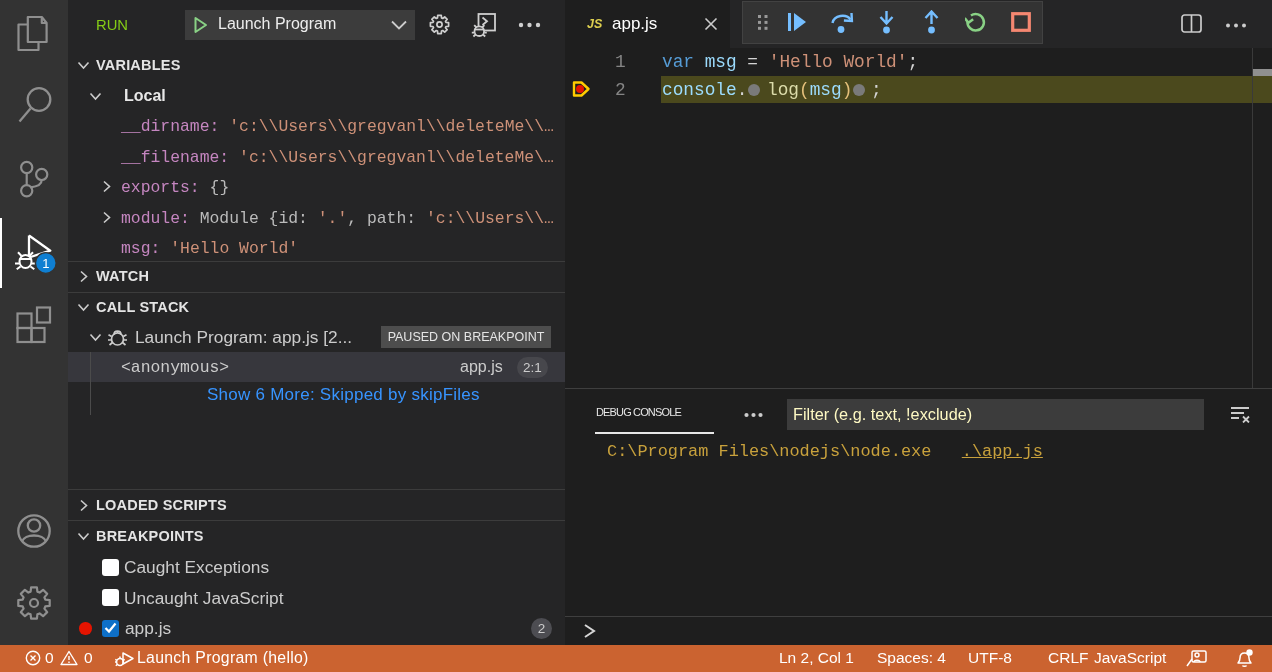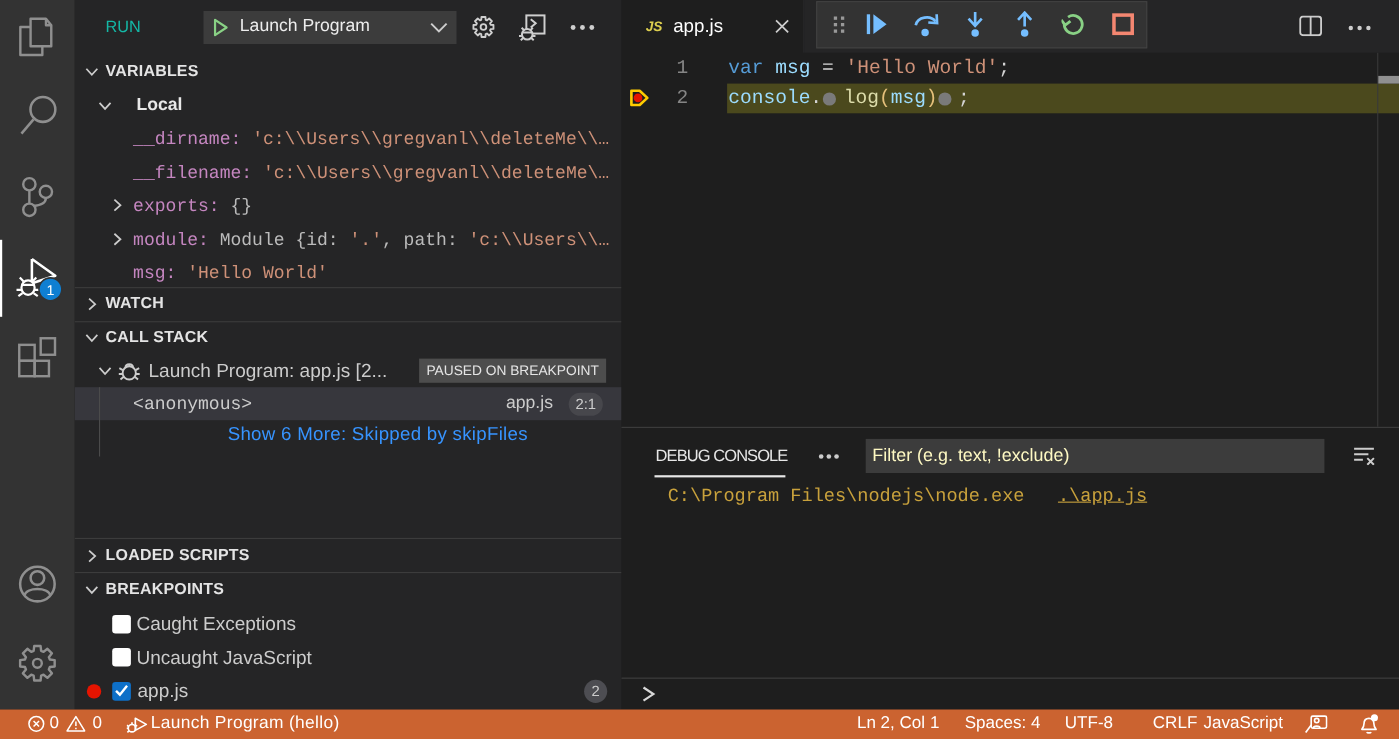--- a/index.html
+++ b/index.html
@@ -77,21 +77,21 @@
       <path d="M45.3 599.6 L49.7 600.1 L49.7 605.9 L45.3 606.4 L44.4 608.6 L47.2 612.1 L43.1 616.2 L39.6 613.4 L37.4 614.3 L36.9 618.7 L31.1 618.7 L30.6 614.3 L28.4 613.4 L24.9 616.2 L20.8 612.1 L23.6 608.6 L22.7 606.4 L18.3 605.9 L18.3 600.1 L22.7 599.6 L23.6 597.4 L20.8 593.9 L24.9 589.8 L28.4 592.6 L30.6 591.7 L31.1 587.3 L36.9 587.3 L37.4 591.7 L39.6 592.6 L43.1 589.8 L47.2 593.9 L44.4 597.4 Z" fill="none"></path>
       <circle cx="34" cy="603" r="4" fill="none"></circle>
     </g>
 
     <rect x="0" y="218" width="2" height="70" fill="#ffffff"></rect>
   </svg>
 </div>
 
   <div class="abs" id="sidebar"></div>
 
-  <div class="abs" style="left:96px;top:16.5px;font-size:14.8px;color:#14b8a6;">RUN</div>
+  <div class="abs" style="left:96px;top:16.5px;font-size:14.8px;color:#84cc16;">RUN</div>
   <div class="abs" style="left:185px;top:10px;width:230px;height:30px;background:#3c3c3c;"></div>
   <svg class="abs" style="left:193px;top:16px" width="16" height="18" viewBox="0 0 16 18">
     <path d="M2.5 2 L13 9 L2.5 16 Z" fill="none" stroke="#89d185" stroke-width="2" stroke-linejoin="round"></path>
   </svg>
   <div class="abs" style="left:218px;top:15px;font-size:16px;color:#ededed;">Launch Program</div>
   <svg class="abs" style="left:390px;top:19px" width="18" height="12" viewBox="0 0 18 12">
     <path d="M2 2.5 L9 9.5 L16 2.5" fill="none" stroke="#cccccc" stroke-width="1.8"></path>
   </svg>
   <svg class="abs" style="left:429px;top:14px" width="21" height="21" viewBox="0 0 21 21">
     <g stroke="#cfcfcf" stroke-width="1.7" fill="none" stroke-linejoin="round">
@@ -261,21 +261,21 @@
     <g transform="rotate(-38 11 11)">
     <path d="M4.5 5.5 A 8.2 8.2 0 1 0 11 2.8" fill="none" stroke="#89d185" stroke-width="2.5"></path>
     <path d="M4.5 1 v6 h6" fill="none" stroke="#89d185" stroke-width="2.5"></path>
     </g>
   </svg>
   <svg class="abs" style="left:1009.5px;top:11px" width="22" height="22" viewBox="0 0 22 22">
     <rect x="2.7" y="2.7" width="16.6" height="16.6" fill="none" stroke="#f48771" stroke-width="3.2"></rect>
   </svg>
 
   <div class="abs" id="panel"></div>
-  <div class="abs" style="left:596px;top:405.5px;font-size:15px;color:#e7e7e7;letter-spacing:-0.85px;">DEBUG CONSOLE</div>
+  <div class="abs" style="left:596px;top:405.5px;font-size:11px;color:#e7e7e7;letter-spacing:-0.85px;">DEBUG CONSOLE</div>
   <div class="abs" style="left:594.5px;top:432px;width:119px;height:2px;background:#e7e7e7;"></div>
   <svg class="abs" style="left:744px;top:412px" width="19" height="6" viewBox="0 0 19 6">
     <g fill="#cccccc">
       <circle cx="2.5" cy="3" r="2.1"></circle>
       <circle cx="9.5" cy="3" r="2.1"></circle>
       <circle cx="16.5" cy="3" r="2.1"></circle>
     </g>
   </svg>
   <div class="abs" style="left:787px;top:399px;width:417px;height:31px;background:#3c3c3c;"></div>
   <div class="abs" style="left:793px;top:405px;font-size:16.3px;color:#fef9c3;">Filter (e.g. text, !exclude)</div>

